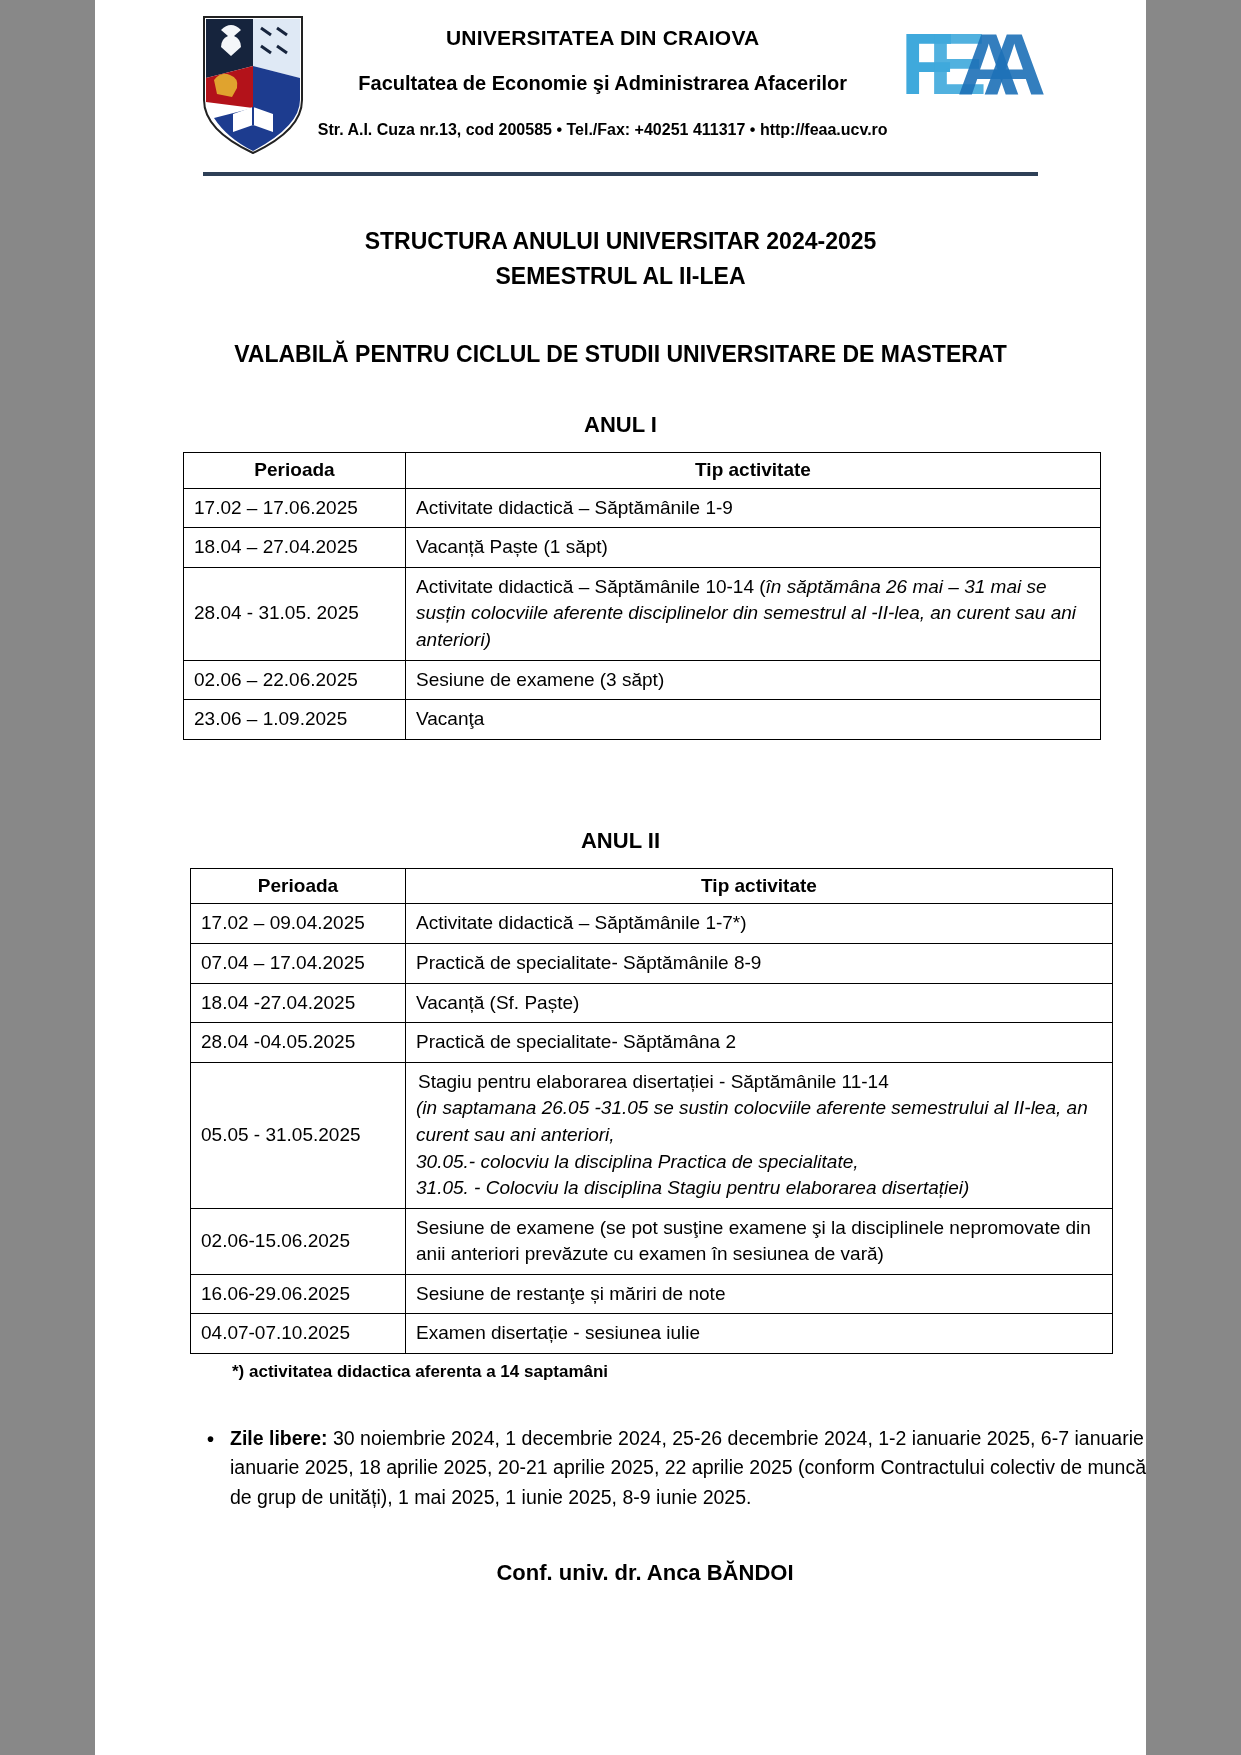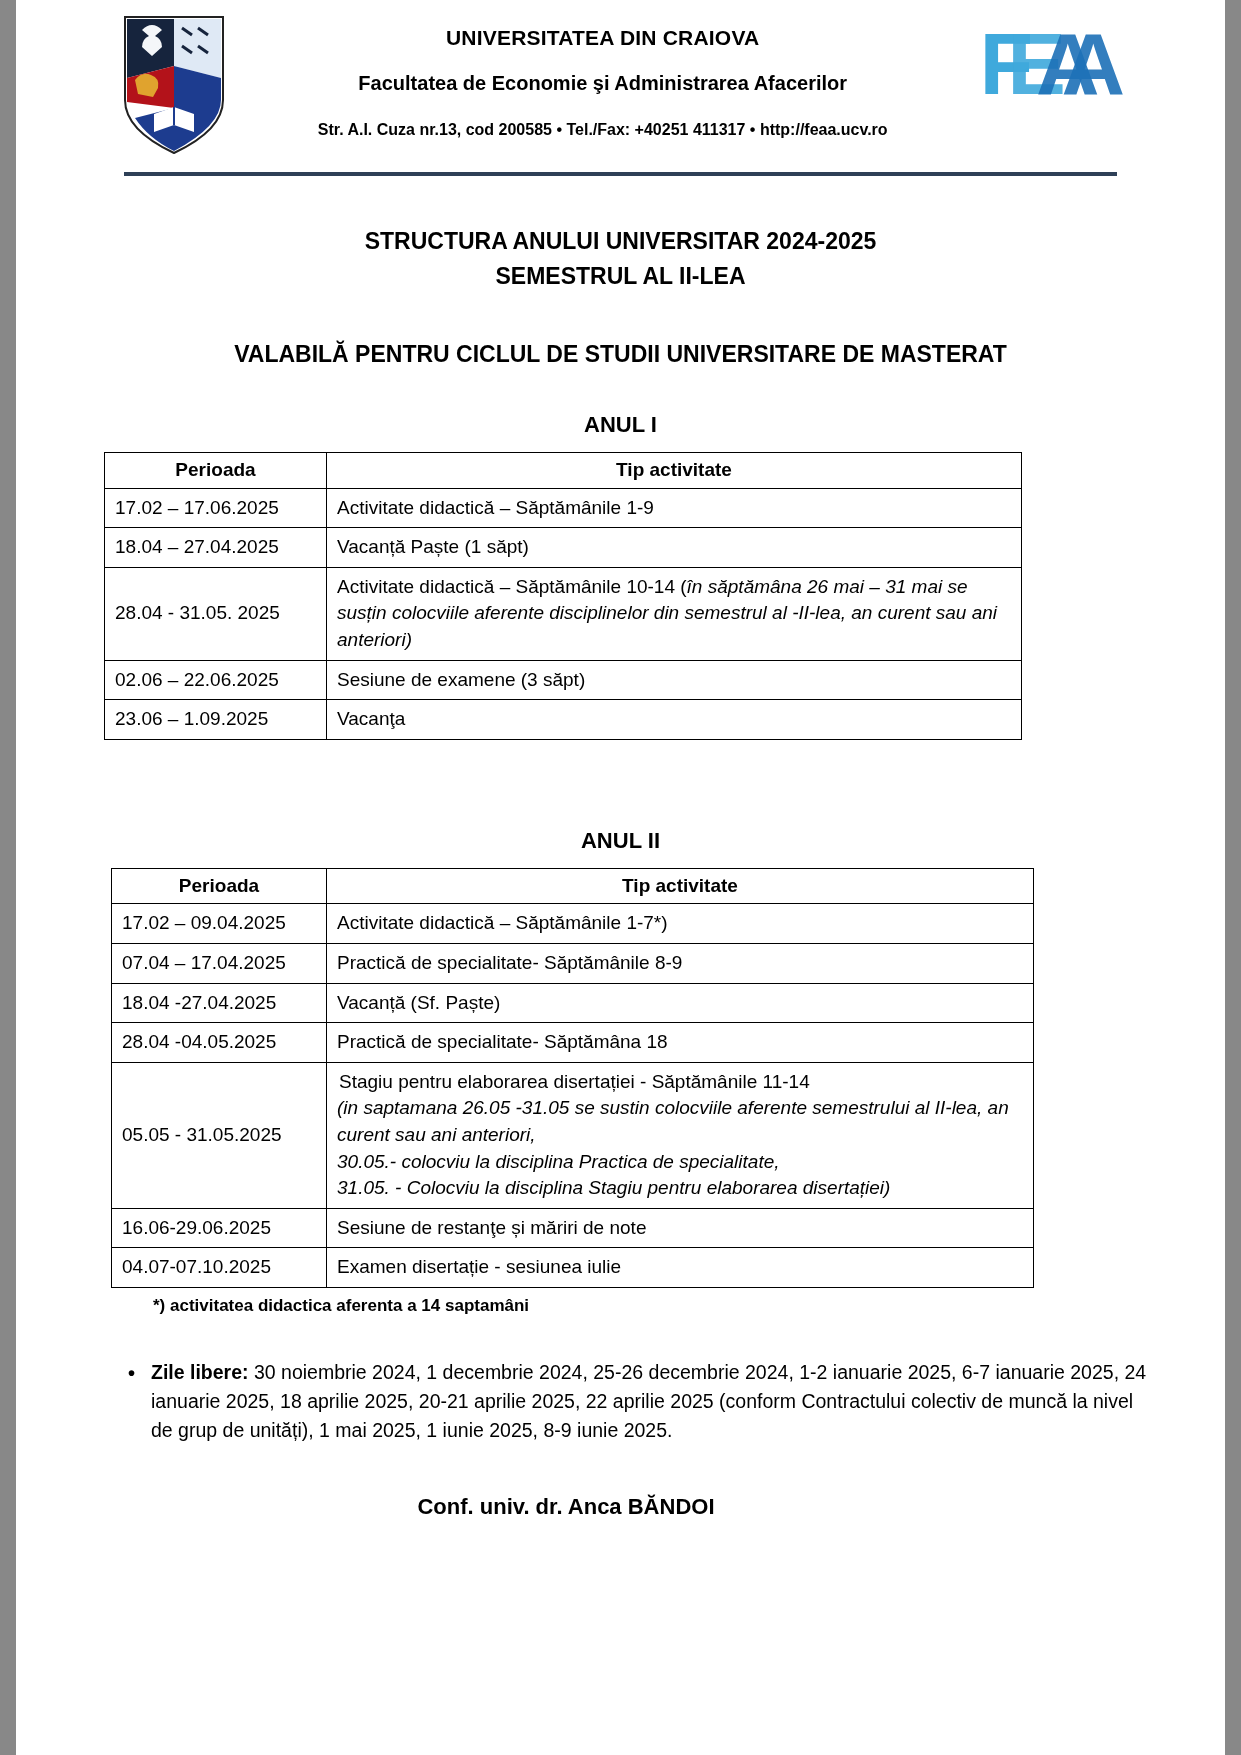--- a/index.html
+++ b/index.html
@@ -1,18 +1,18 @@
 <!DOCTYPE html>
 <html><head>
 <meta charset="utf-8">
 <style>
   * { margin:0; padding:0; box-sizing:border-box; }
   html,body { background:#888; }
   .page {
-    width:1209px; height:1755px; margin:0 auto; background:#ffffff;
+    width:1051px; height:1755px; margin:0 auto; background:#ffffff;
     font-family:"Liberation Sans", sans-serif; color:#000;
     position:relative; overflow:hidden;
   }
   
   .header { display:flex; align-items:flex-start; padding:14px 100px 0 106px; }
   .crest { width:104px; flex:0 0 104px; }
   .head-center { flex:1; text-align:center; padding-top:12px; }
   .uni-name { font-size:21px; font-weight:bold; letter-spacing:.2px; }
   .fac-name { font-size:20px; font-weight:bold; margin-top:22px; }
   .addr     { font-size:16px; font-weight:bold; margin-top:26px; }
@@ -147,30 +147,34 @@
     <tr>
       <td>07.04 – 17.04.2025</td>
       <td>Practică de specialitate- Săptămânile 8-9</td>
     </tr>
     <tr>
       <td>18.04 -27.04.2025</td>
       <td>Vacanță (Sf. Paște)</td>
     </tr>
     <tr>
       <td>28.04 -04.05.2025</td>
-      <td>Practică de specialitate- Săptămâna 18</td>
+      <td>Practică de specialitate- Săptămâna 2</td>
     </tr>
     <tr>
       <td>05.05 - 31.05.2025</td>
       <td>
         <div class="activity-main">Stagiu pentru elaborarea disertației - Săptămânile 11-14</div>
         <div class="italic">(in saptamana 26.05 -31.05 se sustin colocviile aferente semestrului al II-lea, an curent sau ani anteriori,</div>
         <div class="italic">30.05.- colocviu la disciplina Practica de specialitate,</div>
         <div class="italic">31.05. - Colocviu la disciplina Stagiu pentru elaborarea disertației)</div>
       </td>
+    </tr>
+    <tr>
+      <td>02.06-15.06.2025</td>
+      <td>Sesiune de examene (se pot susţine examene şi la disciplinele nepromovate din anii anteriori prevăzute cu examen în sesiunea de vară)</td>
     </tr>
     <tr>
       <td>16.06-29.06.2025</td>
       <td>Sesiune de restanţe și măriri de note</td>
     </tr>
     <tr>
       <td>04.07-07.10.2025</td>
       <td>Examen disertație - sesiunea iulie</td>
     </tr>
   </tbody>

